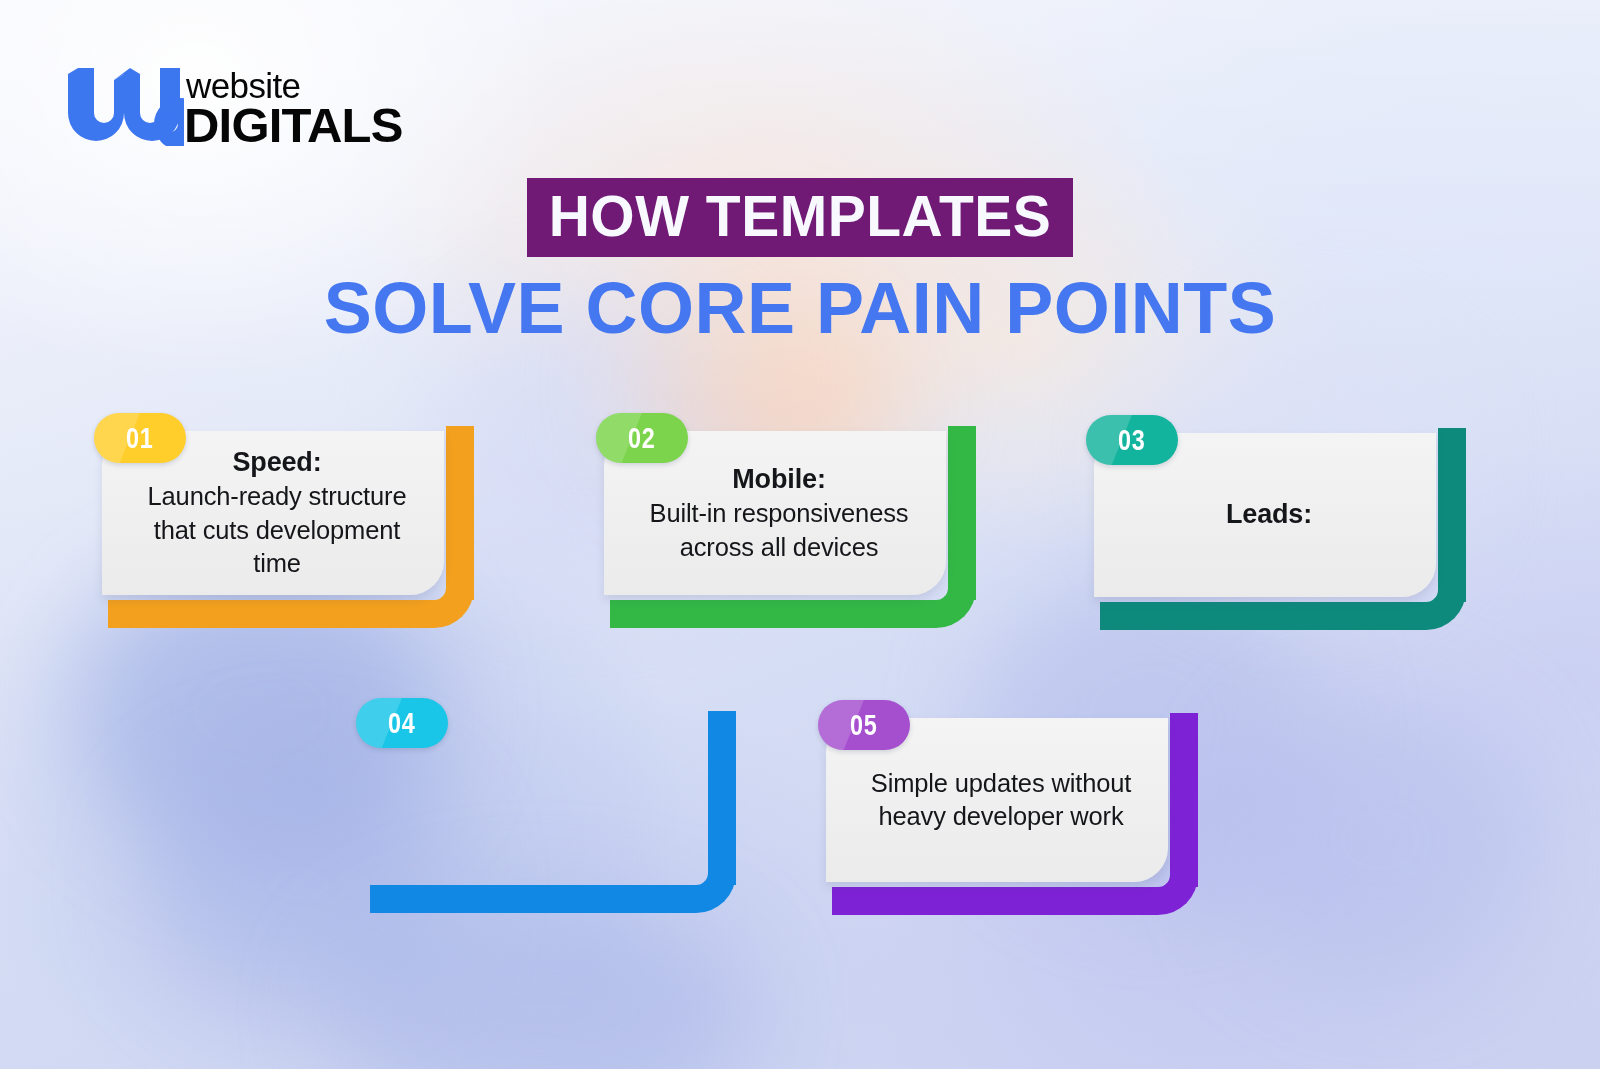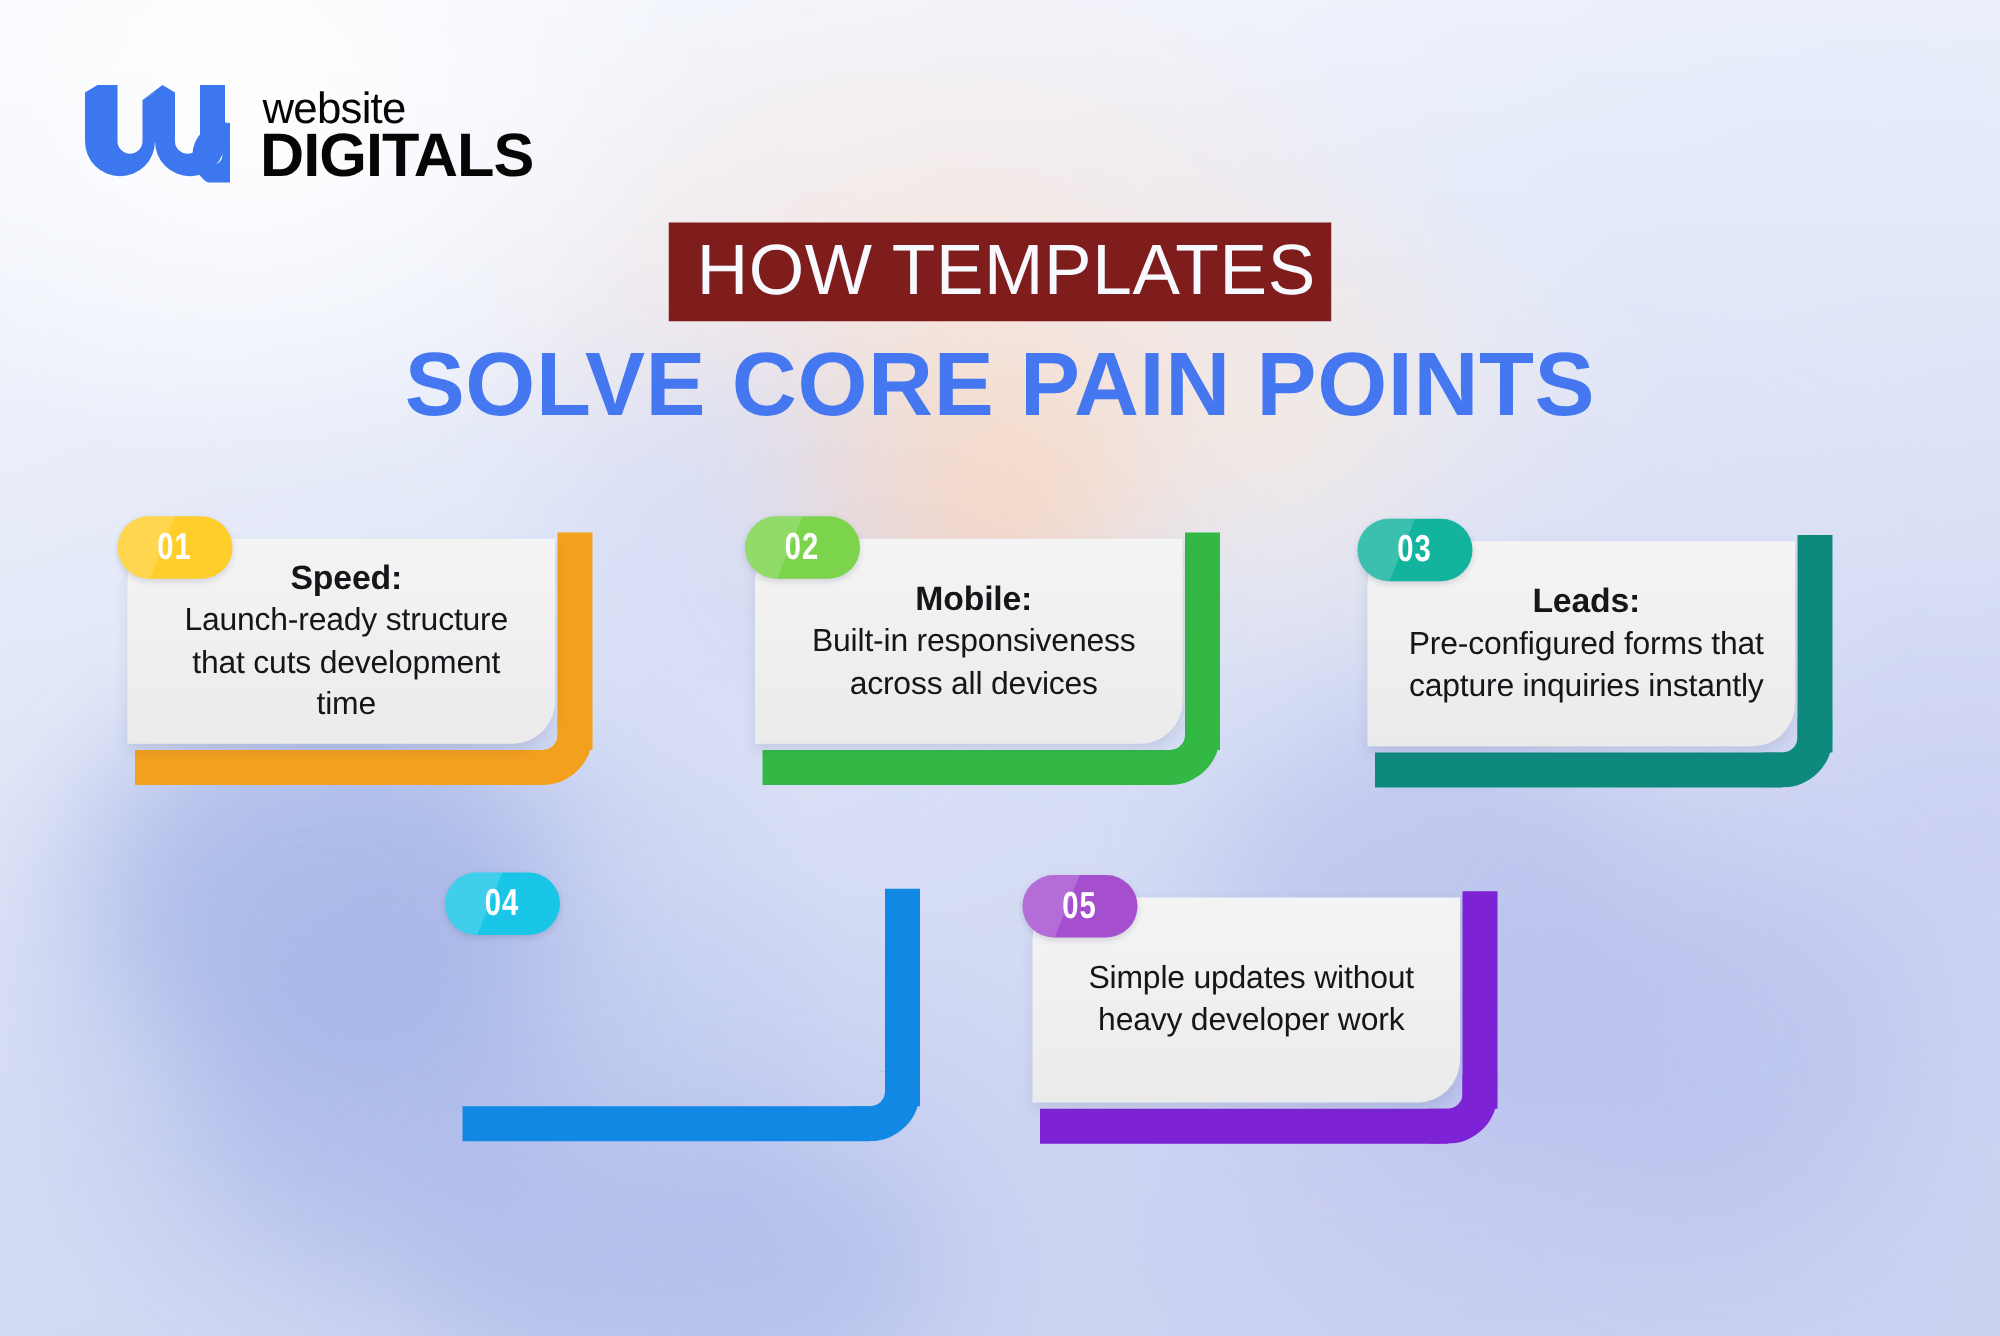--- a/index.html
+++ b/index.html
@@ -59,21 +59,21 @@
     background: linear-gradient(180deg, rgba(255,255,255,0.42) 0%, rgba(255,255,255,0.18) 30%, rgba(255,255,255,0.05) 60%, rgba(255,255,255,0.02) 100%);
   }
 
   
   .logo {
     position: absolute;
     left: 66px;
     top: 68px;
     display: flex;
     align-items: center;
-    gap: 24px;
+    gap: 0;
   }
   .logo-mark { display: block; }
   .logo-words {
     display: flex;
     flex-direction: column;
     line-height: 0.88;
   }
   .logo-word-top {
     font-size: 35px;
     font-weight: 400;
@@ -92,26 +92,26 @@
   
   .headline {
     position: absolute;
     left: 0;
     top: 178px;
     width: 1600px;
     text-align: center;
   }
   .headline-line1 {
     display: inline-block;
-    background: #7f1d1d;
+    background: #701a75;
     color: #f7f9ff;
     font-size: 57px;
-    font-weight: 400;
+    font-weight: 700;
     letter-spacing: 0.5px;
-    padding: 10px 12px 12px 22px;
+    padding: 10px 22px 12px 22px;
     line-height: 1;
   }
   .headline-line2 {
     display: block;
     margin-top: 14px;
     color: #4577f0;
     font-size: 72px;
     font-weight: 700;
     letter-spacing: 0.5px;
     line-height: 1.05;
@@ -296,21 +296,20 @@
     </div>
   </div>
 
   <div class="card card-3" style="--accent:#0E8A7D; --badge:#13B49D;">
     <div class="accent-right"></div>
     <div class="accent-corner"></div>
     <div class="accent-bottom"></div>
     <div class="panel">
       <div class="panel-text">
         <span class="panel-title">Leads:</span>
-        <span>Pre-configured forms that capture inquiries instantly</span>
       </div>
     </div>
     <div class="badge">
       <span class="badge-num">03</span>
     </div>
   </div>
 
   <div class="card card-4" style="--accent:#1288E5; --badge:#19C6E8;">
     <div class="accent-right"></div>
     <div class="accent-corner"></div>

